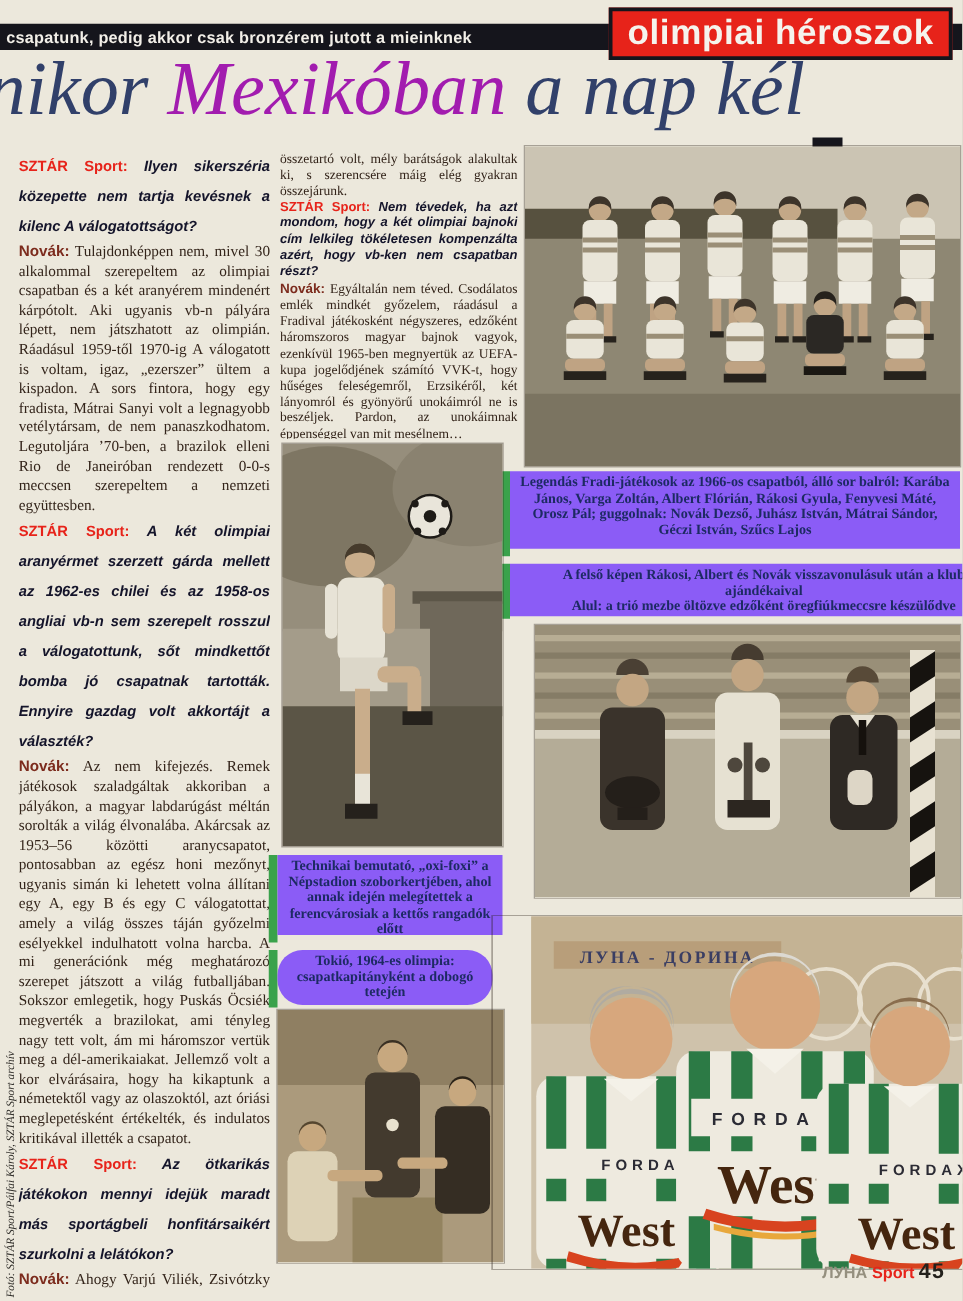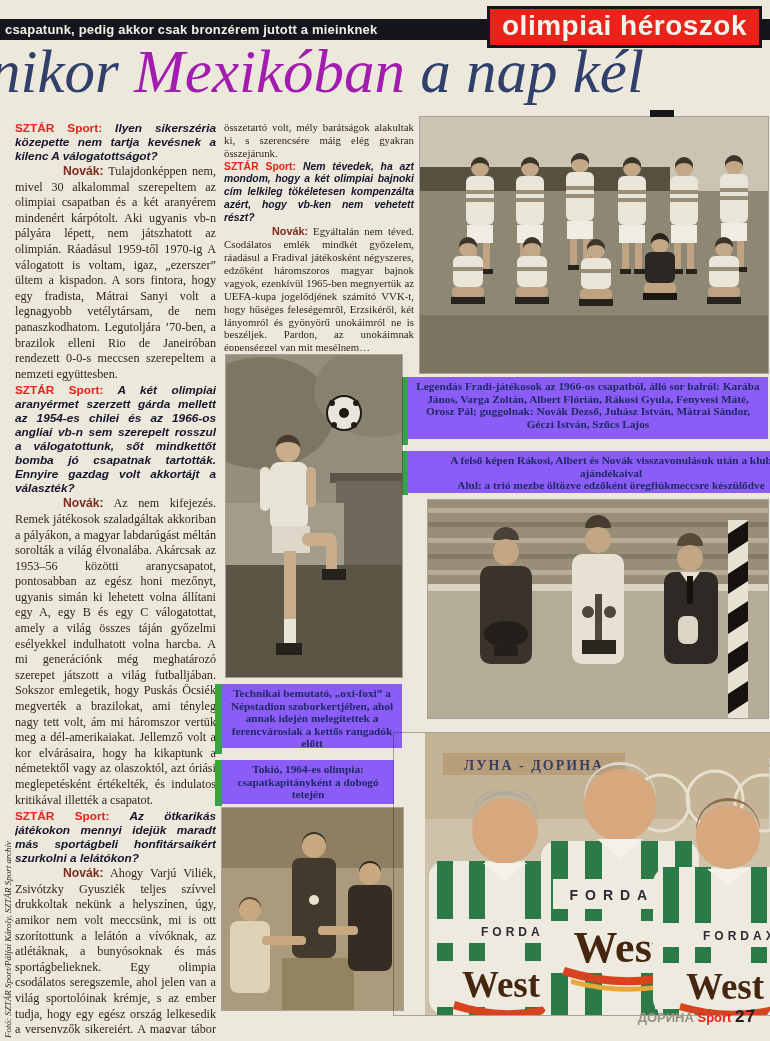--- a/index.html
+++ b/index.html
@@ -16,24 +16,24 @@
   .headline{position:absolute;top:40px;left:-10px;width:790px;white-space:nowrap;
             font-style:italic;font-weight:500;font-size:61px;line-height:64px;
             font-family:"Liberation Serif",serif;}
   .h-navy{color:#31406a}.h-red{color:#a21caf}
   
   .textcol{position:absolute;text-align:justify;color:#33241a;overflow:hidden;}
   #col1{left:15px;top:121px;width:201px;height:912px;font-size:12.2px;line-height:15.6px;}
   #col2{left:224px;top:121px;width:190px;height:230px;font-size:10.8px;line-height:12.9px;}
   .textcol p{margin:0 0 1px 0;}
   .q{font-family:"Liberation Sans",sans-serif;font-weight:bold;font-style:italic;color:#14142a;}
-  #col1 .q{font-size:11.8px;line-height:14px;}
+  #col1 .q{font-size:11.8px;line-height:24px;}
   #col2 .q{font-size:10.4px;line-height:12.7px;}
   .qlab{color:#e7231a;font-style:normal;}
-  .alab{font-family:"Liberation Sans",sans-serif;font-weight:bold;color:#7c2b1d;margin-left:48px;}
+  .alab{font-family:"Liberation Sans",sans-serif;font-weight:bold;color:#7c2b1d;}
   
   .photo{position:absolute;box-shadow:0 0 0 1px rgba(40,30,20,.35);}
   .photo svg{display:block;width:100%;height:100%;}
   
   .cap-row{position:absolute;}
   .greenbar{position:absolute;left:0;top:0;bottom:0;width:7px;background:#3aa24b;}
   .cap{position:absolute;left:7px;top:0;background:#8b5cf6;color:#1d2a63;
        font-weight:bold;font-family:"Liberation Serif",serif;
        font-size:11.3px;line-height:12.6px;padding:3px 6px;text-align:center;}
   
@@ -56,29 +56,29 @@
   </div>
   <div class="badge">
     <span class="badge-text">olimpiai héroszok</span>
   </div>
 
   <div class="headline"><span class="h-navy">nikor </span><span class="h-red">Mexikóban</span><span class="h-navy"> a nap kél</span></div>
 
   <div class="textcol" id="col1">
     <p class="q"><span class="qlab">SZTÁR Sport:</span> <span>Ilyen sikerszéria közepette nem tartja kevésnek a kilenc A válogatottságot?</span></p>
     <p><span class="alab">Novák:</span> <span>Tulajdonképpen nem, mivel 30 alkalommal szerepeltem az olimpiai csapatban és a két aranyérem mindenért kárpótolt. Aki ugyanis vb-n pályára lépett, nem játszhatott az olimpián. Ráadásul 1959-től 1970-ig A válogatott is voltam, igaz, „ezerszer” ültem a kispadon. A sors fintora, hogy egy fradista, Mátrai Sanyi volt a legnagyobb vetélytársam, de nem panaszkodhatom. Legutoljára ’70-ben, a brazilok elleni Rio de Janeiróban rendezett 0-0-s meccsen szerepeltem a nemzeti együttesben.</span></p>
-    <p class="q"><span class="qlab">SZTÁR Sport:</span> <span>A két olimpiai aranyérmet szerzett gárda mellett az 1954-es chilei és az 1966-os angliai vb-n sem szerepelt rosszul a válogatottunk, sőt mindkettőt bomba jó csapatnak tartották. Ennyire gazdag volt akkortájt a választék?</span></p>
+    <p class="q"><span class="qlab">SZTÁR Sport:</span> <span>A két olimpiai aranyérmet szerzett gárda mellett az 1962-es chilei és az 1958-os angliai vb-n sem szerepelt rosszul a válogatottunk, sőt mindkettőt bomba jó csapatnak tartották. Ennyire gazdag volt akkortájt a választék?</span></p>
     <p><span class="alab">Novák:</span> <span>Az nem kifejezés. Remek játékosok szaladgáltak akkoriban a pályákon, a magyar labdarúgást méltán sorolták a világ élvonalába. Akárcsak az 1953–56 közötti aranycsapatot, pontosabban az egész honi mezőnyt, ugyanis simán ki lehetett volna állítani egy A, egy B és egy C válogatottat, amely a világ összes táján győzelmi esélyekkel indulhatott volna harcba. A mi generációnk még meghatározó szerepet játszott a világ futballjában. Sokszor emlegetik, hogy Puskás Öcsiék megverték a brazilokat, ami tényleg nagy tett volt, ám mi háromszor vertük meg a dél-amerikaiakat. Jellemző volt a kor elvárásaira, hogy ha kikaptunk a németektől vagy az olaszoktól, azt óriási meglepetésként értékelték, és indulatos kritikával illették a csapatot.</span></p>
     <p class="q"><span class="qlab">SZTÁR Sport:</span> <span>Az ötkarikás játékokon mennyi idejük maradt más sportágbeli honfitársaikért szurkolni a lelátókon?</span></p>
     <p><span class="alab">Novák:</span> <span>Ahogy Varjú Viliék, Zsivótzky Gyusziék teljes szívvel drukkoltak nekünk a helyszínen, úgy, amikor nem volt meccsünk, mi is ott szorítottunk a lelátón a vívóknak, az atlétáknak, a bunyósoknak és más sportágbelieknek. Egy olimpia csodálatos seregszemle, ahol jelen van a világ sportolóinak krémje, s az ember tudja, hogy egy egész ország lelkesedik a versenyzők sikereiért. A magyar tábor Tokióban és Mexikóban is rendkívül</span></p>
   </div>
 
   <div class="textcol" id="col2">
     <p><span>összetartó volt, mély barátságok alakultak ki, s szerencsére máig elég gyakran összejárunk.</span></p>
-    <p class="q"><span class="qlab">SZTÁR Sport:</span> <span>Nem tévedek, ha azt mondom, hogy a két olimpiai bajnoki cím lelkileg tökéletesen kompenzálta azért, hogy vb-ken nem vehetett részt?</span></p>
+    <p class="q"><span class="qlab">SZTÁR Sport:</span> <span>Nem tévedek, ha azt mondom, hogy a két olimpiai bajnoki cím lelkileg tökéletesen kompenzálta azért, hogy vb-ken nem csapatban részt?</span></p>
     <p><span class="alab">Novák:</span> <span>Egyáltalán nem téved. Csodálatos emlék mindkét győzelem, ráadásul a Fradival játékosként négyszeres, edzőként háromszoros magyar bajnok vagyok, ezenkívül 1965-ben megnyertük az UEFA-kupa jogelődjének számító VVK-t, hogy hűséges feleségemről, Erzsikéről, két lányomról és gyönyörű unokáimról ne is beszéljek. Pardon, az unokáimnak éppenséggel van mit mesélnem…</span></p>
   </div>
 
   <div class="phototab"></div>
   <div class="photo" style="left:420px;top:117px;width:348px;height:256px;">
     <svg viewBox="0 0 348 256">
       <defs>
         <g id="pl">
           <path d="M-9,10 a9,9 0 0,1 18,0 z" fill="#3d342a"></path>
           <circle cx="0" cy="11" r="9" fill="#c3a887"></circle>
@@ -205,21 +205,21 @@
     </svg>
   </div>
 
   <div class="cap-row" style="left:215px;top:684px;width:187px;height:70px;">
     <div class="greenbar"></div>
     <div class="cap" style="width:168px;height:58px;">Technikai bemutató, „oxi-foxi” a Népstadion szoborkertjében, ahol annak idején melegítettek a ferencvárosiak a kettős rangadók előtt</div>
   </div>
 
   <div class="cap-row" style="left:215px;top:760px;width:180px;height:46px;">
     <div class="greenbar"></div>
-    <div class="cap" style="width:160px;height:38px;">Tokió, 1964-es olimpia: csapatkapitányként a dobogó tetején</div>
+    <div class="cap" style="width:160px;height:38px;border-radius:20px;">Tokió, 1964-es olimpia: csapatkapitányként a dobogó tetején</div>
   </div>
 
   <div class="photo" style="left:222px;top:808px;width:181px;height:202px;">
     <svg viewBox="0 0 181 202">
       <rect width="181" height="202" fill="#ab9a7c"></rect>
       <rect width="181" height="60" fill="#8f7f62"></rect>
       <rect x="60" y="150" width="72" height="52" fill="#93835f"></rect>
       <path d="M17,100 a11,11 0 0,1 22,0 z" fill="#55462f"></path>
       <circle cx="28" cy="102" r="11" fill="#c7a87f"></circle>
       <rect x="8" y="113" width="40" height="72" rx="8" fill="#ddd2b6"></rect>
@@ -294,20 +294,20 @@
         <rect x="234" y="190" width="126" height="24" fill="#eeeadf"></rect>
         <text x="278" y="207" font-family="Liberation Sans, sans-serif" font-size="12" font-weight="bold" letter-spacing="4" fill="#2b2b34">FORDAX</text>
         <rect x="230" y="230" width="140" height="46" fill="#eeeadf"></rect>
         <text x="300" y="266" text-anchor="middle" font-family="Liberation Serif, serif" font-size="37" font-weight="bold" fill="#45260f">West</text>
         <path d="M256,270 q46,14 92,3 l-6,9 q-42,8 -88,-5 z" fill="#d8431f"></path>
       </g>
     </svg>
   </div>
 
   <div class="footer">
-    <span>ДОРИНА</span>
+    <span>ЛУНА</span>
     <span class="f-red">Sport</span>
-    <span class="f-num">27</span>
+    <span class="f-num">45</span>
   </div>
 
   <div class="credit">Fotó: SZTÁR Sport/Pálfai Károly, SZTÁR Sport archív</div>
 
 </div>
 
 </body></html>

